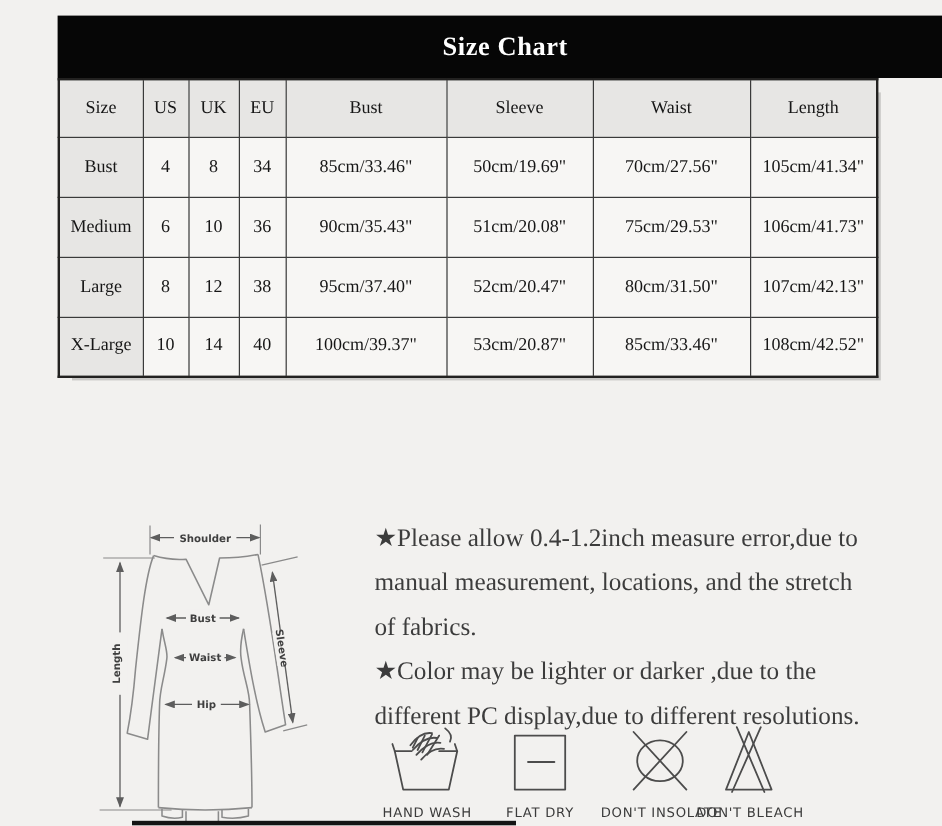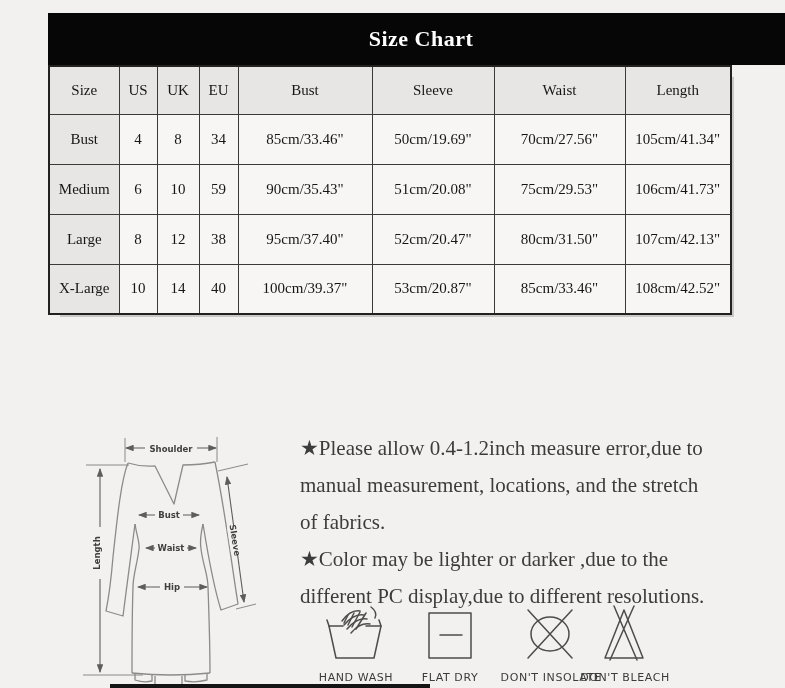--- a/index.html
+++ b/index.html
@@ -32,21 +32,21 @@
   tbody td{background:#f7f6f4;}
   
   .diagram-svg{position:absolute;left:55px;top:425px;}
   .dress{fill:none;stroke:#8b8b8b;stroke-width:1.3;stroke-linejoin:round;}
   .meas{stroke:#5d5d5d;stroke-width:1.1;fill:none;}
   .tick{stroke:#8a8a8a;stroke-width:1;fill:none;}
   .lblbg{fill:#f2f1ef;}
   .dia-label{font:bold 8.5px "DejaVu Sans",sans-serif;fill:#3f3f3f;}
   
   .notes{
-    position:absolute;left:300px;top:430px;width:460px;
+    position:absolute;left:312px;top:430px;width:460px;
     font-size:21px;color:#3c3c3c;
   }
   .note-line{height:37px;line-height:37px;white-space:nowrap;}
   
   .care{
     position:absolute;top:604px;width:118px;height:80px;
     display:flex;flex-direction:column;align-items:center;justify-content:space-between;
   }
   .care svg{display:block;}
   .care-stroke{fill:none;stroke:#4c4c4c;stroke-width:1.5;stroke-linecap:round;stroke-linejoin:round;}
@@ -92,21 +92,21 @@
           <td>34</td>
           <td>85cm/33.46"</td>
           <td>50cm/19.69"</td>
           <td>70cm/27.56"</td>
           <td>105cm/41.34"</td>
         </tr>
         <tr>
           <th>Medium</th>
           <td>6</td>
           <td>10</td>
-          <td>59</td>
+          <td>36</td>
           <td>90cm/35.43"</td>
           <td>51cm/20.08"</td>
           <td>75cm/29.53"</td>
           <td>106cm/41.73"</td>
         </tr>
         <tr>
           <th>Large</th>
           <td>8</td>
           <td>12</td>
           <td>38</td>

